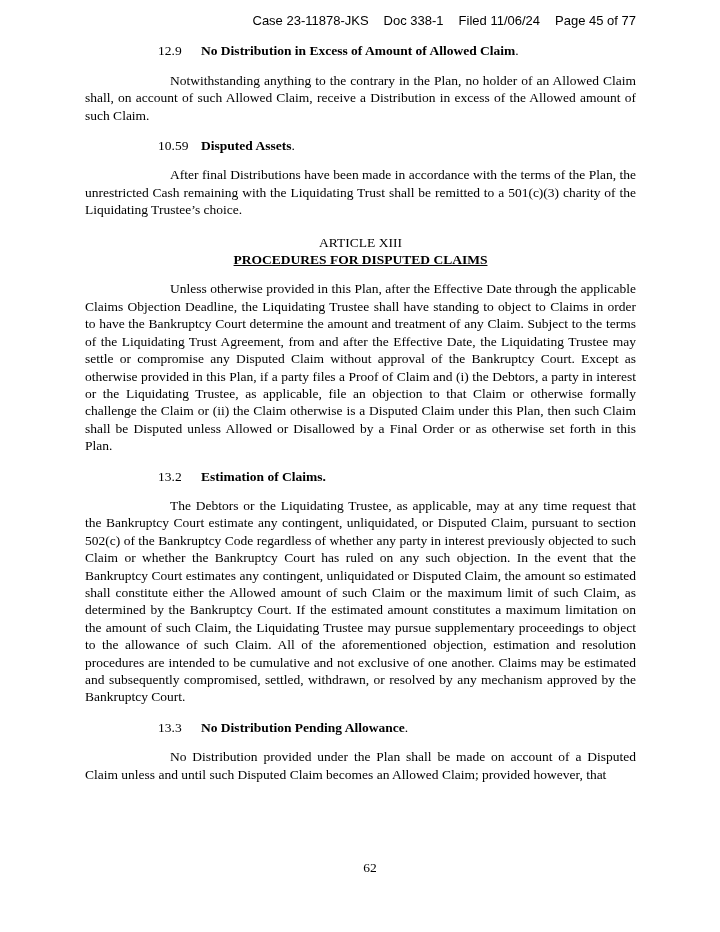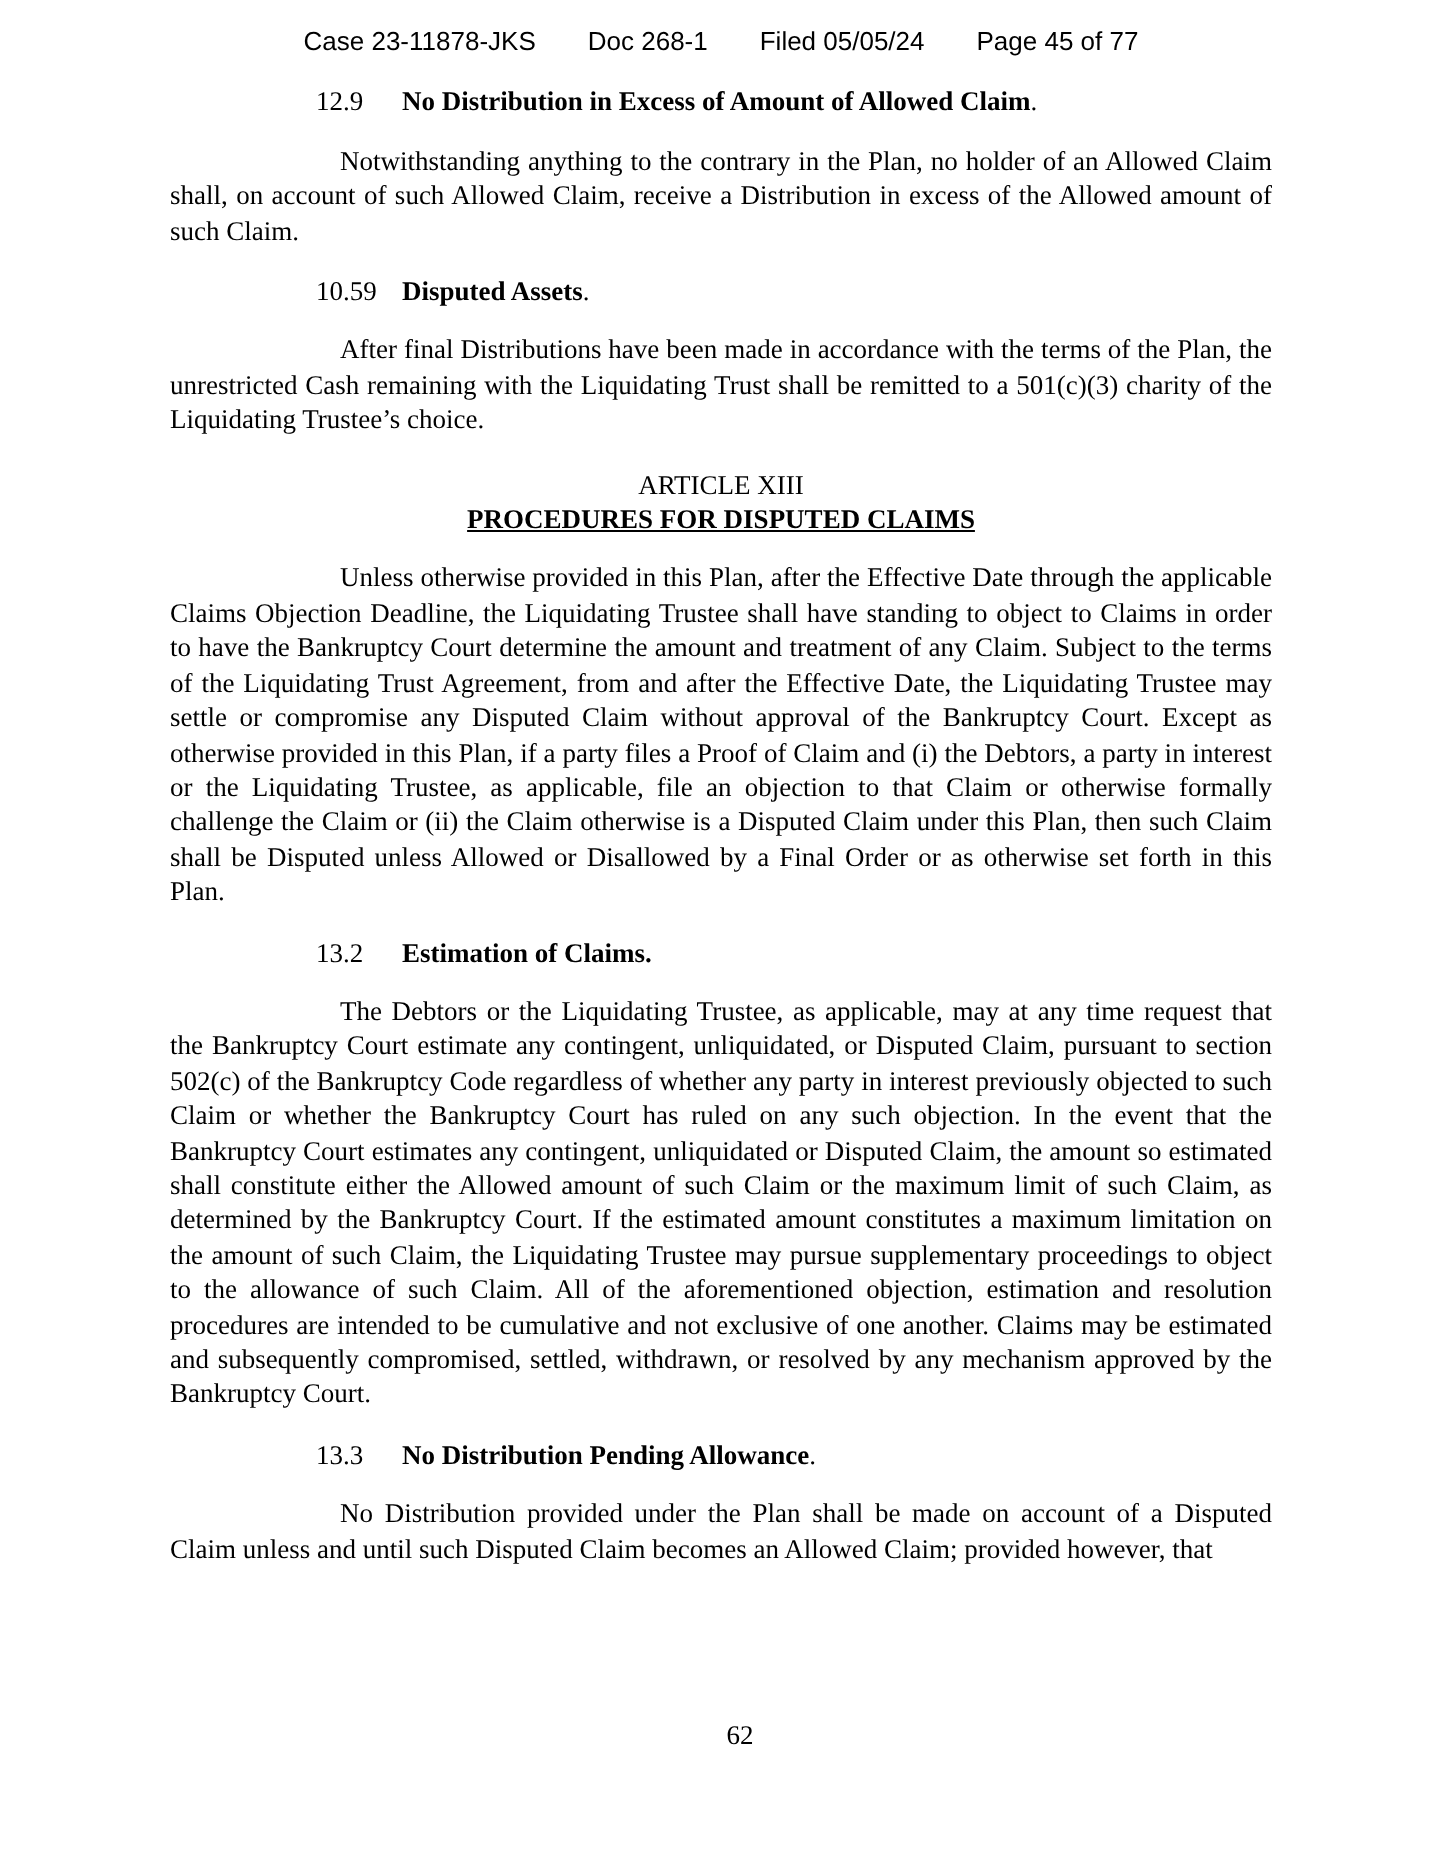--- a/index.html
+++ b/index.html
@@ -16,22 +16,22 @@
   .page {
     position: relative;
     width: 720px;
     height: 932px;
     padding: 12px 84px 0 85px;
   }
   .doc-header {
     font-family: "Liberation Sans", sans-serif;
     font-size: 13px;
     display: flex;
-    justify-content: center;
-    gap: 26px;
+    justify-content: flex-end;
+    gap: 15px;
     white-space: nowrap;
   }
   .sec-heading {
     margin-left: 73px;
     margin-top: 13px;
   }
   .sec-heading .num {
     display: inline-block;
     min-width: 43px;
     font-weight: normal;
@@ -62,22 +62,22 @@
     padding-left: 20px;
   }
 </style>
 </head>
 <body>
 
 <div class="page">
 
   <div class="doc-header">
     <span>Case 23-11878-JKS</span>
-    <span>Doc 268-1</span>
-    <span>Filed 05/05/24</span>
+    <span>Doc 338-1</span>
+    <span>Filed 11/06/24</span>
     <span>Page 45 of 77</span>
   </div>
 
   <p class="sec-heading first-heading"><span class="num">12.9</span><b>No Distribution in Excess of Amount of Allowed Claim</b><span>.</span></p>
 
   <p class="body-para">Notwithstanding anything to the contrary in the Plan, no holder of an Allowed Claim shall, on account of such Allowed Claim, receive a Distribution in excess of the Allowed amount of such Claim.</p>
 
   <p class="sec-heading"><span class="num">10.59</span><b>Disputed Assets</b><span>.</span></p>
 
   <p class="body-para">After final Distributions have been made in accordance with the terms of the Plan, the unrestricted Cash remaining with the Liquidating Trust shall be remitted to a 501(c)(3) charity of the Liquidating Trustee’s choice.</p>

